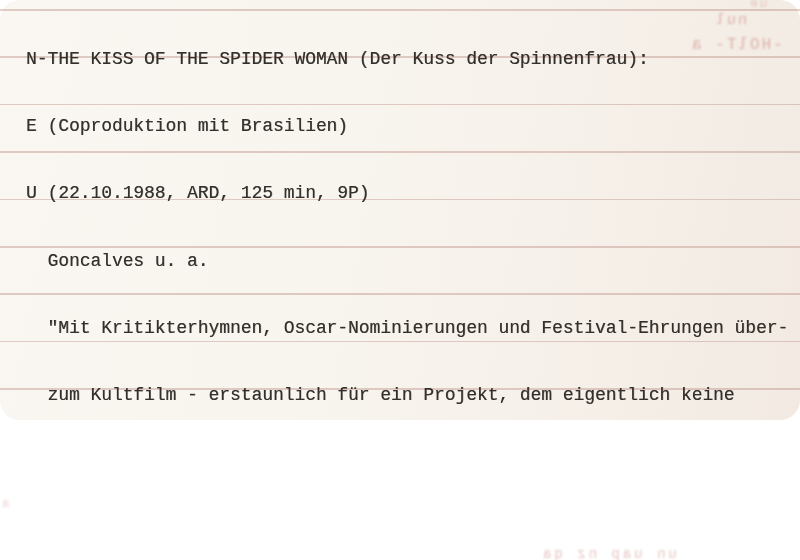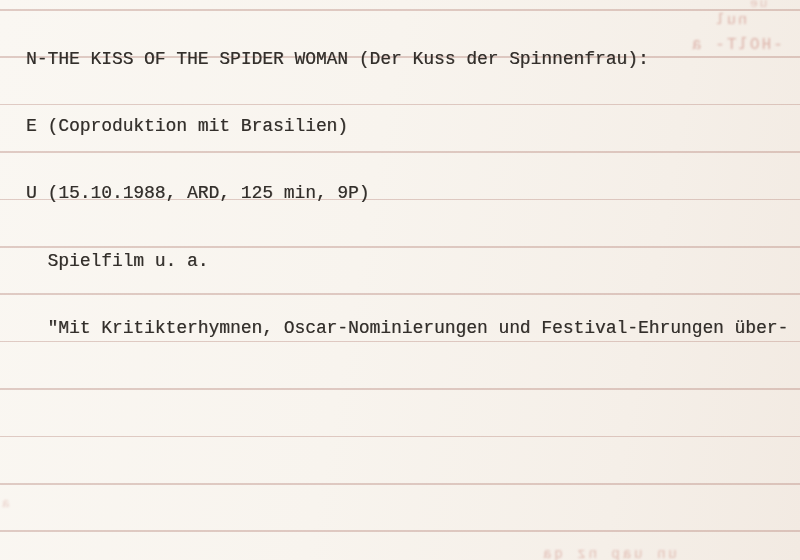--- a/index.html
+++ b/index.html
@@ -1,22 +1,23 @@
 <!DOCTYPE html>
 <html><head>
 <meta charset="utf-8">
 <style>
   html,body{margin:0;padding:0;}
   body{
     width:800px;height:560px;overflow:hidden;
     font-family:"Liberation Mono","DejaVu Sans Mono",monospace;
   }
   .page{
-    position:relative;width:800px;height:560px;
+    position:relative;width:800px;height:420px;
     background:linear-gradient(100deg,#faf7f2 0%,#f8f4ee 45%,#f5efe8 78%,#f2eae2 100%);
+    border-radius:20px;
   }
   
   .rules{
     position:absolute;left:0;top:0;right:0;bottom:0;
     background-image:repeating-linear-gradient(
       to bottom,
       rgba(184,136,126,0.40) 0px,
       rgba(184,136,126,0.40) 1.6px,
       rgba(184,136,126,0.0) 1.6px,
       rgba(184,136,126,0.0) 47.4px);
@@ -54,23 +55,24 @@
 
   <span class="ghost g1">nul</span>
   <span class="ghost g2">-HOlT- a</span>
   <span class="ghost g3">ue</span>
   <span class="ghost g4">un uap nz qa</span>
   <span class="ghost g5">a</span>
 
   <div class="typed">
     <div class="ln">N-THE KISS OF THE SPIDER WOMAN (Der Kuss der Spinnenfrau):</div>
     <div class="ln">E (Coproduktion mit Brasilien)</div>
-    <div class="ln">U (15.10.1988, ARD, 125 min, 9P)</div>
-    <div class="ln">  Spielfilm u. a.</div>
+    <div class="ln">U (22.10.1988, ARD, 125 min, 9P)</div>
+    <div class="ln">  Goncalves u. a.</div>
     <div class="ln">  "Mit Kritikterhymnen, Oscar-Nominierungen und Festival-Ehrungen über-</div>
+    <div class="ln">  zum Kultfilm - erstaunlich für ein Projekt, dem eigentlich keine</div>
     
     
     
     
     
     
     
     
     
     

